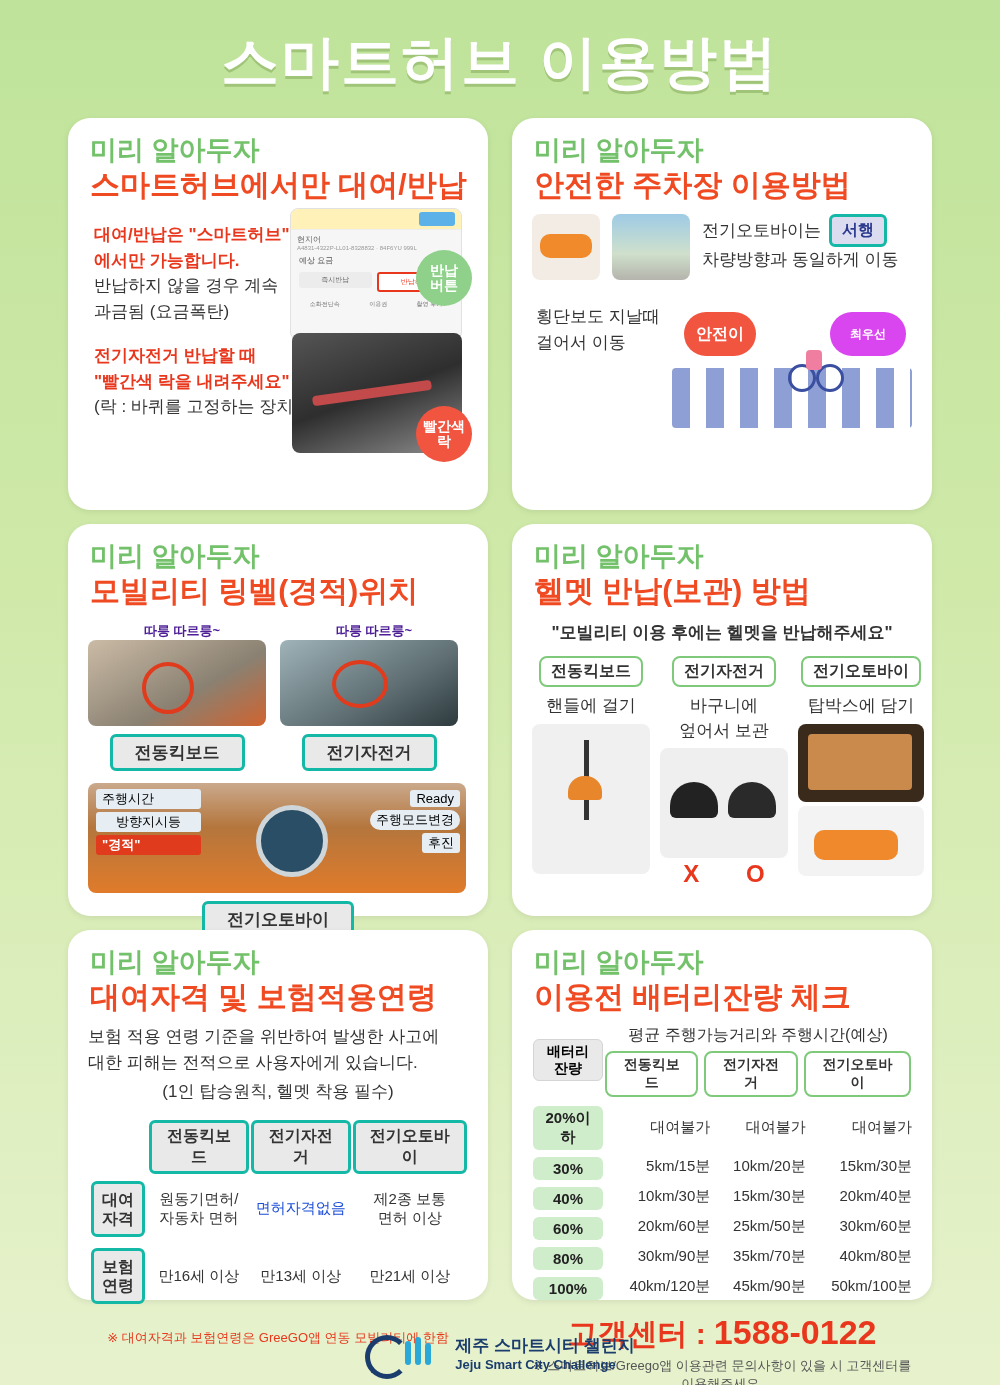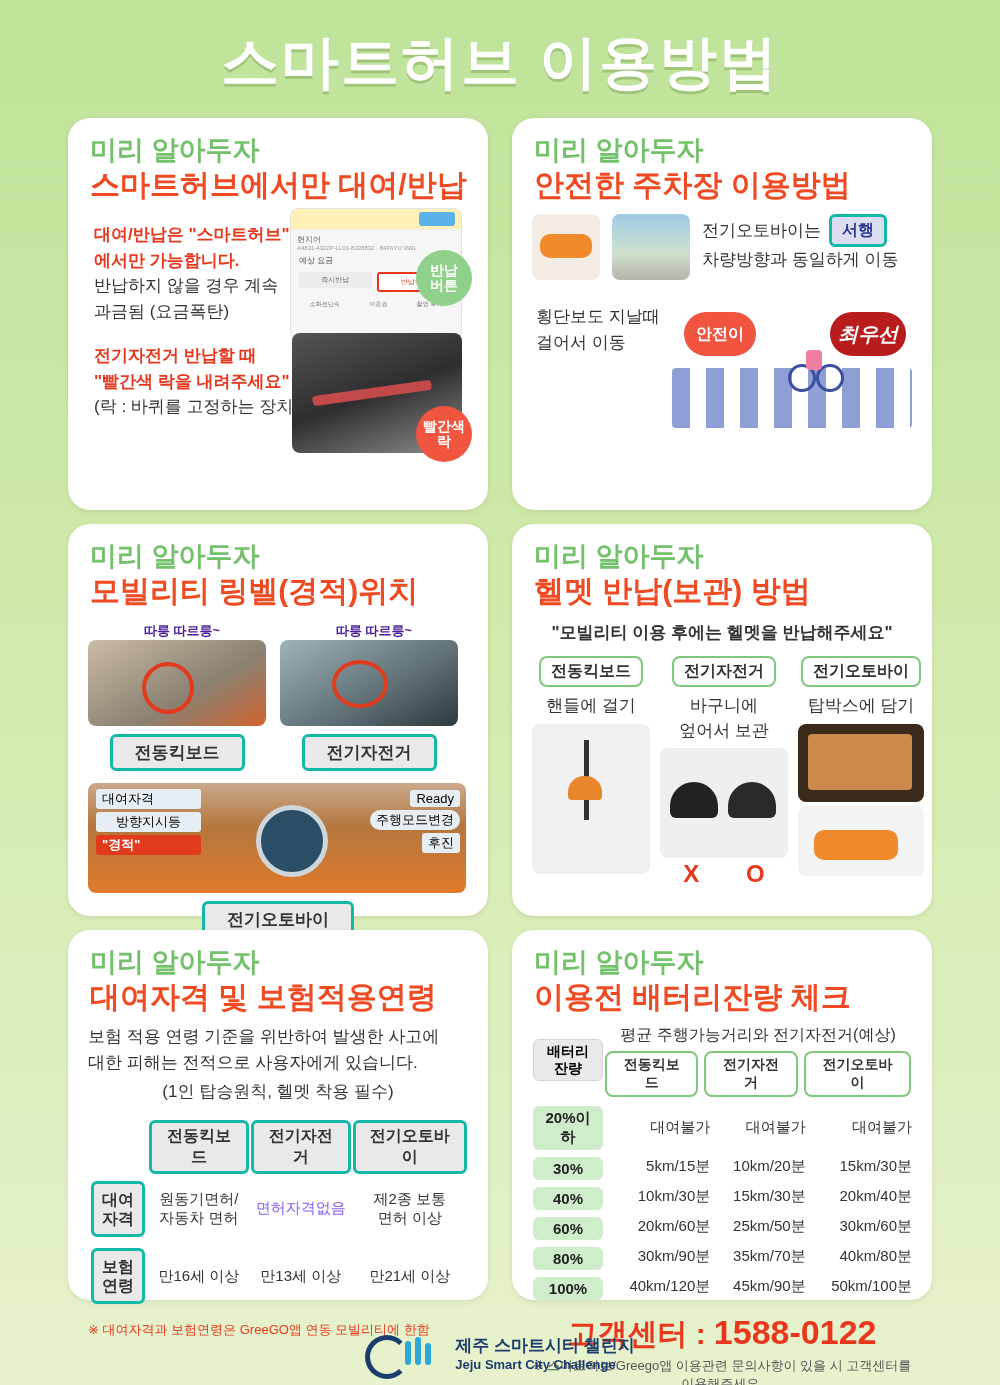--- a/index.html
+++ b/index.html
@@ -134,21 +134,21 @@
         <div class="body-txt">걸어서 이동</div>
       </div>
 
       <div style="position:absolute;right:0;bottom:0;width:240px;height:60px;background:repeating-linear-gradient(90deg,#8e9fd6 0 18px,#ffffff 18px 34px);border-radius:4px;"></div>
       <div style="position:absolute;right:70px;bottom:36px;width:54px;height:54px;">
         <div style="position:absolute;left:0;bottom:0;width:22px;height:22px;border:3px solid #3a4fa0;border-radius:50%;"></div>
         <div style="position:absolute;left:28px;bottom:0;width:22px;height:22px;border:3px solid #3a4fa0;border-radius:50%;"></div>
         <div style="position:absolute;left:18px;bottom:22px;width:16px;height:20px;background:#ef7ea0;border-radius:4px;"></div>
       </div>
       <div class="circle-note" style="position:absolute;left:152px;top:14px;width:72px;height:44px;background:#f1543f;border-radius:22px;font-size:16px;">안전이</div>
-      <div class="circle-note" style="position:absolute;right:6px;top:14px;width:76px;height:44px;background:#b91c1c;border-radius:22px;font-size:20px;font-style:italic;">최우선</div>
+      <div class="circle-note" style="position:absolute;right:6px;top:14px;width:76px;height:44px;background:#d946ef;border-radius:22px;font-size:12px;">최우선</div>
     </div>
   </div>
 
   <div class="card" style="left:68px;top:524px;width:420px;height:392px;">
     <div class="kicker">미리 알아두자</div>
     <div class="headline">모빌리티 링벨(경적)위치</div>
 
     <div style="display:flex;gap:14px;margin-top:14px;">
       <div style="width:178px;">
         <div class="arrowlbl" style="margin-left:56px;">따릉 따르릉~</div>
@@ -168,21 +168,21 @@
           <span class="tag" style="font-size:17px;padding:4px 22px;">전기자전거</span>
         </div>
       </div>
     </div>
 
     <div style="position:relative;margin-top:12px;">
       <div class="photo" style="width:378px;height:110px;background:linear-gradient(180deg,#caa98c 0%,#b4763d 40%,#e07b2a 100%);">
         <div style="position:absolute;left:168px;top:22px;width:62px;height:62px;background:#2a4e66;border:5px solid #cfd6da;border-radius:50%;"></div>
       </div>
       <div style="position:absolute;left:8px;top:6px;">
-        <div class="small" style="background:#e6eef4;padding:1px 6px;border-radius:3px;margin-bottom:3px;">대여자격</div>
+        <div class="small" style="background:#e6eef4;padding:1px 6px;border-radius:3px;margin-bottom:3px;">주행시간</div>
         <div class="small" style="background:#e6eef4;padding:1px 20px;border-radius:3px;margin-bottom:3px;">방향지시등</div>
         <div class="small" style="background:#e03b1c;color:#fff;padding:1px 6px;border-radius:3px;font-weight:bold;">"경적"</div>
       </div>
       <div style="position:absolute;right:8px;top:6px;text-align:right;margin-left:7px;">
         <div class="small" style="background:#e6eef4;padding:1px 6px;border-radius:3px;margin-bottom:3px;display:inline-block;">Ready</div><br>
         <div class="small" style="background:#e6eef4;padding:1px 6px;border-radius:10px;margin-bottom:3px;display:inline-block;">주행모드변경</div><br>
         <div class="small" style="background:#e6eef4;padding:1px 6px;border-radius:3px;display:inline-block;">후진</div>
       </div>
       <div style="text-align:center;margin-top:8px;">
         <span class="tag" style="font-size:17px;padding:4px 22px;">전기오토바이</span>
@@ -249,21 +249,21 @@
         <td style="text-align:center;">
           <div class="tag" style="padding:6px 8px;line-height:1.2;">
             <span>대여</span><br>
             <span>자격</span>
           </div>
         </td>
         <td style="text-align:center;font-size:15px;color:#333;padding:8px 2px;">
           <span>원동기면허/</span><br>
           <span>자동차 면허</span>
         </td>
-        <td style="text-align:center;font-size:15px;color:#8b5cf6;padding:8px 2px;">
+        <td style="text-align:center;font-size:15px;color:#1d4ed8;padding:8px 2px;">
           <span>면허자격없음</span>
         </td>
         <td style="text-align:center;font-size:15px;color:#333;padding:8px 2px;">
           <span>제2종 보통</span><br>
           <span>면허 이상</span>
         </td>
       </tr>
       <tr>
         <td style="text-align:center;padding-top:10px;">
           <div class="tag" style="padding:6px 8px;line-height:1.2;">
@@ -276,38 +276,38 @@
         </td>
         <td style="text-align:center;font-size:15px;color:#333;padding-top:10px;">
           <span>만13세 이상</span>
         </td>
         <td style="text-align:center;font-size:15px;color:#333;padding-top:10px;">
           <span>만21세 이상</span>
         </td>
       </tr>
     </tbody>
       </table>
-    <div class="note" style="text-align:left;margin-top:16px;">※ 대여자격과 보험연령은 GreeGO앱 연동 모빌리티에 한함</div>
+    <div class="note" style="text-align:center;margin-top:24px;">※ 대여자격과 보험연령은 GreeGO앱 연동 모빌리티에 한함</div>
   </div>
 
   <div class="card" style="left:512px;top:930px;width:420px;height:370px;">
     <div class="kicker">미리 알아두자</div>
     <div class="headline">이용전 배터리잔량 체크</div>
 
     <table style="width:100%;margin-top:8px;">
       <tbody>
           <tr>
         <td style="width:70px;text-align:center;vertical-align:middle;">
           <div style="background:#e9e9e9;border-radius:6px;padding:3px 4px;font-size:14px;font-weight:bold;line-height:1.2;border:1px solid #d5d5d5;">
             <span>배터리</span><br>
             <span>잔량</span>
           </div>
         </td>
         <td colspan="3" style="text-align:center;">
-          <div class="body-txt" style="font-size:16px;">평균 주행가능거리와 전기자전거(예상)</div>
+          <div class="body-txt" style="font-size:16px;">평균 주행가능거리와 주행시간(예상)</div>
           <div style="display:flex;gap:6px;justify-content:center;margin-top:4px;">
             <span class="tag tag-green" style="font-size:14px;">전동킥보드</span>
             <span class="tag tag-green" style="font-size:14px;">전기자전거</span>
             <span class="tag tag-green" style="font-size:14px;">전기오토바이</span>
           </div>
         </td>
       </tr>
       <tr>
         <td style="padding-top:8px;">
               <div class="pct">20%이하</div>

